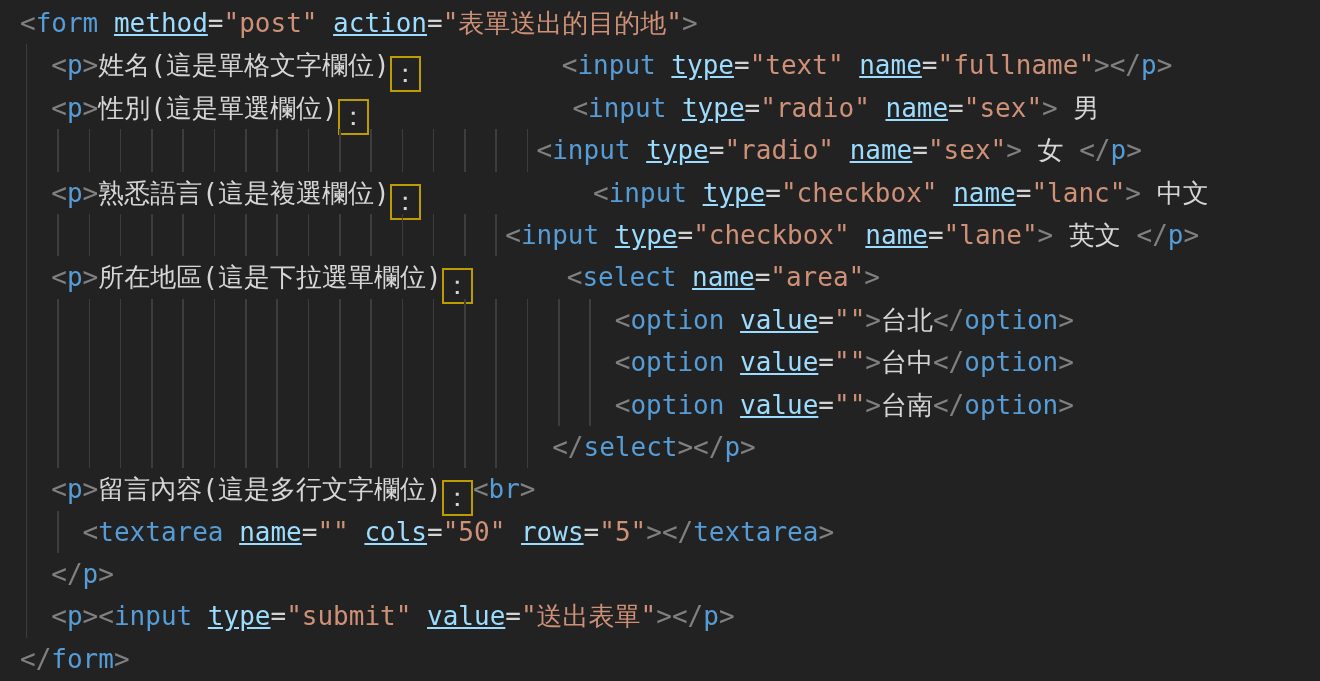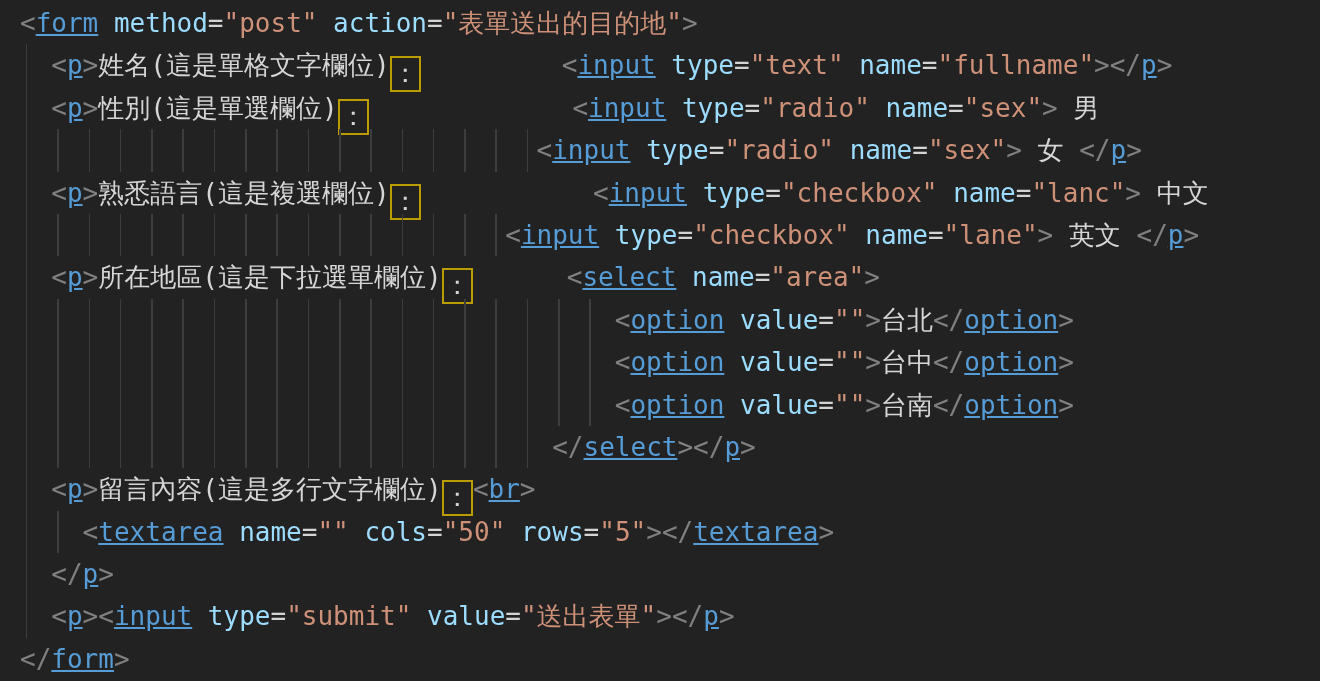--- a/index.html
+++ b/index.html
@@ -18,22 +18,22 @@
   }
   .line{height:42.4px;white-space:pre;}
   .indent{
     display:inline-block;height:42.4px;vertical-align:top;
     background:repeating-linear-gradient(90deg,
       transparent 0px, transparent 6px,
       var(--guide,#3d3d3d) 6px, var(--guide,#3d3d3d) 7.5px,
       transparent 7.5px, transparent 31.3px);
   }
   .tk-p{color:var(--c-punct,#808080);}
-  .tk-t{color:var(--c-tag,#569cd6);text-decoration:underline;}
-  .tk-a{color:var(--c-attr,#9cdcfe);}
+  .tk-t{color:var(--c-tag,#569cd6);}
+  .tk-a{color:var(--c-attr,#9cdcfe);text-decoration:underline;}
   .tk-o{color:var(--c-op,#d4d4d4);}
   .tk-s{color:var(--c-str,#ce9178);}
   .tk-x{color:var(--c-fg,#d6d6d6);}
   .ubox{
     display:inline-block;width:2ch;height:36px;line-height:30px;
     box-sizing:border-box;border:2px solid var(--c-ubox,#bd9b03);
     text-align:center;vertical-align:-8px;color:var(--c-fg,#d6d6d6);
   }
 </style>
 </head>

